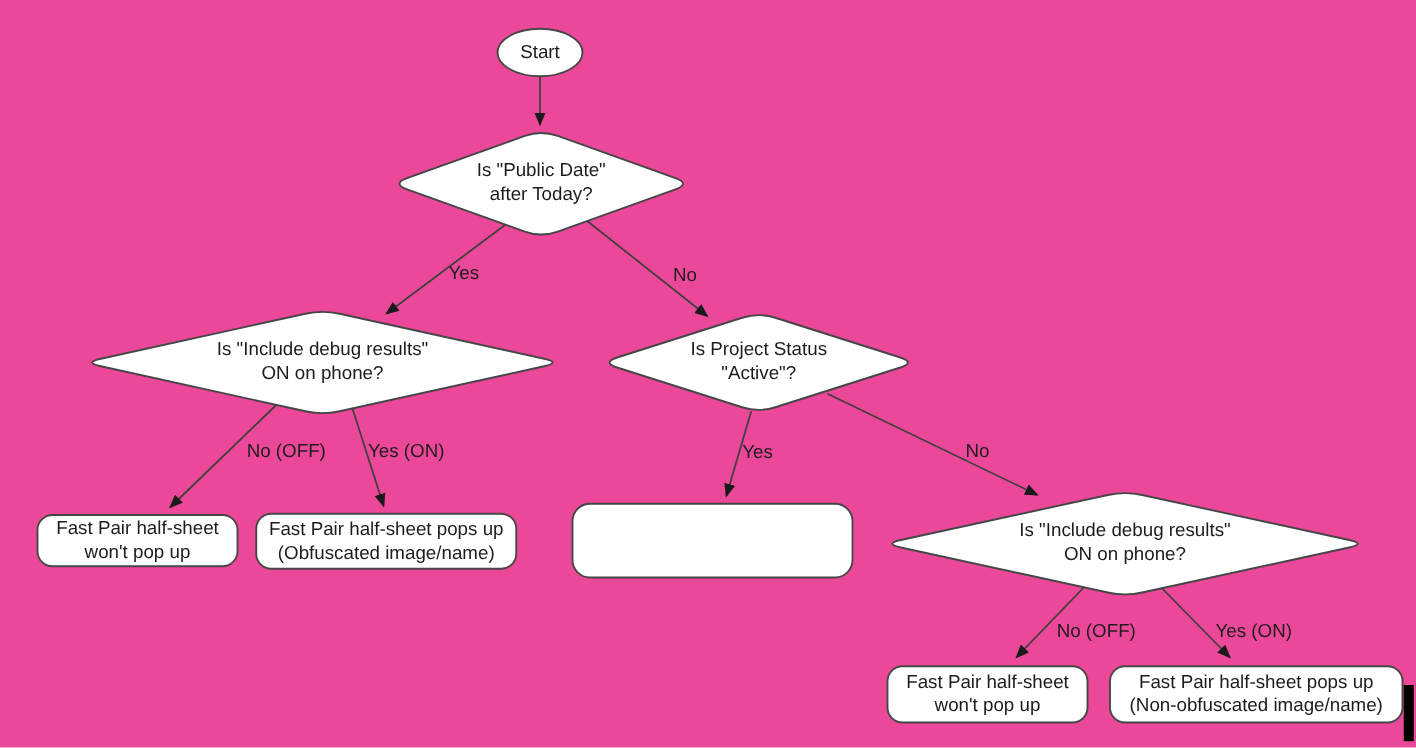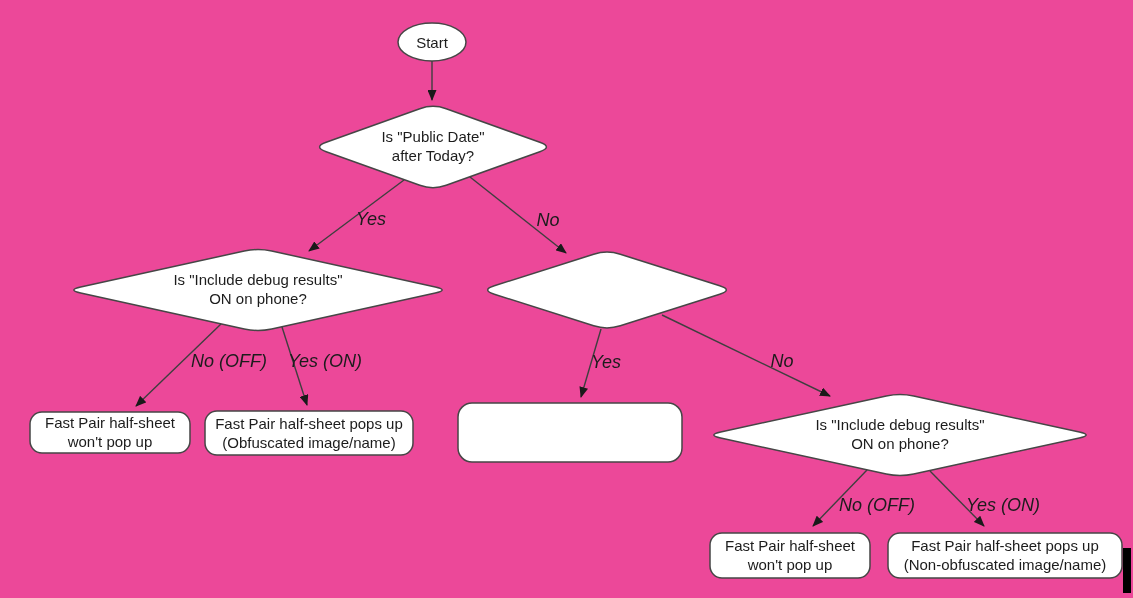--- a/index.html
+++ b/index.html
@@ -27,23 +27,22 @@
     text-align: center;
     white-space: pre-line;
     font-size: 15px;
     line-height: 19px;
     color: #1c1c1c;
   }
   .edge-lbl {
     position: absolute;
     transform: translate(-50%, -50%);
     white-space: nowrap;
-    font-size: 18px;
+    font-size: 15px;
     color: #1c1c1c;
-    font-style: italic;
   }
 </style>
 </head>
 <body>
 
 <div id="canvas">
 
   <svg id="shapes-layer" width="1133" height="598" viewBox="0 0 1133 598">
     <defs>
       <marker id="ah" markerUnits="userSpaceOnUse" markerWidth="11" markerHeight="9" refX="10" refY="4.5" orient="auto">
@@ -77,20 +76,22 @@
     </g>
 
     <rect x="1123" y="548" width="8" height="45" fill="#000000" stroke="none"></rect>
   </svg>
 
   <div class="node-lbl" style="left:432px; top:42px; width:64px;">Start</div>
   <div class="node-lbl" style="left:433px; top:146px; width:220px;">Is "Public Date"
 after Today?</div>
   <div class="node-lbl" style="left:258px; top:289px; width:270px;">Is "Include debug results"
 ON on phone?</div>
+  <div class="node-lbl" style="left:607px; top:289px; width:200px;">Is Project Status
+"Active"?</div>
   <div class="node-lbl" style="left:900px; top:434px; width:270px;">Is "Include debug results"
 ON on phone?</div>
   <div class="node-lbl" style="left:110px; top:432px; width:180px;">Fast Pair half-sheet
 won't pop up</div>
   <div class="node-lbl" style="left:309px; top:433px; width:230px;">Fast Pair half-sheet pops up
 (Obfuscated image/name)</div>
   <div class="node-lbl" style="left:790px; top:555px; width:180px;">Fast Pair half-sheet
 won't pop up</div>
   <div class="node-lbl" style="left:1005px; top:555px; width:250px;">Fast Pair half-sheet pops up
 (Non-obfuscated image/name)</div>

